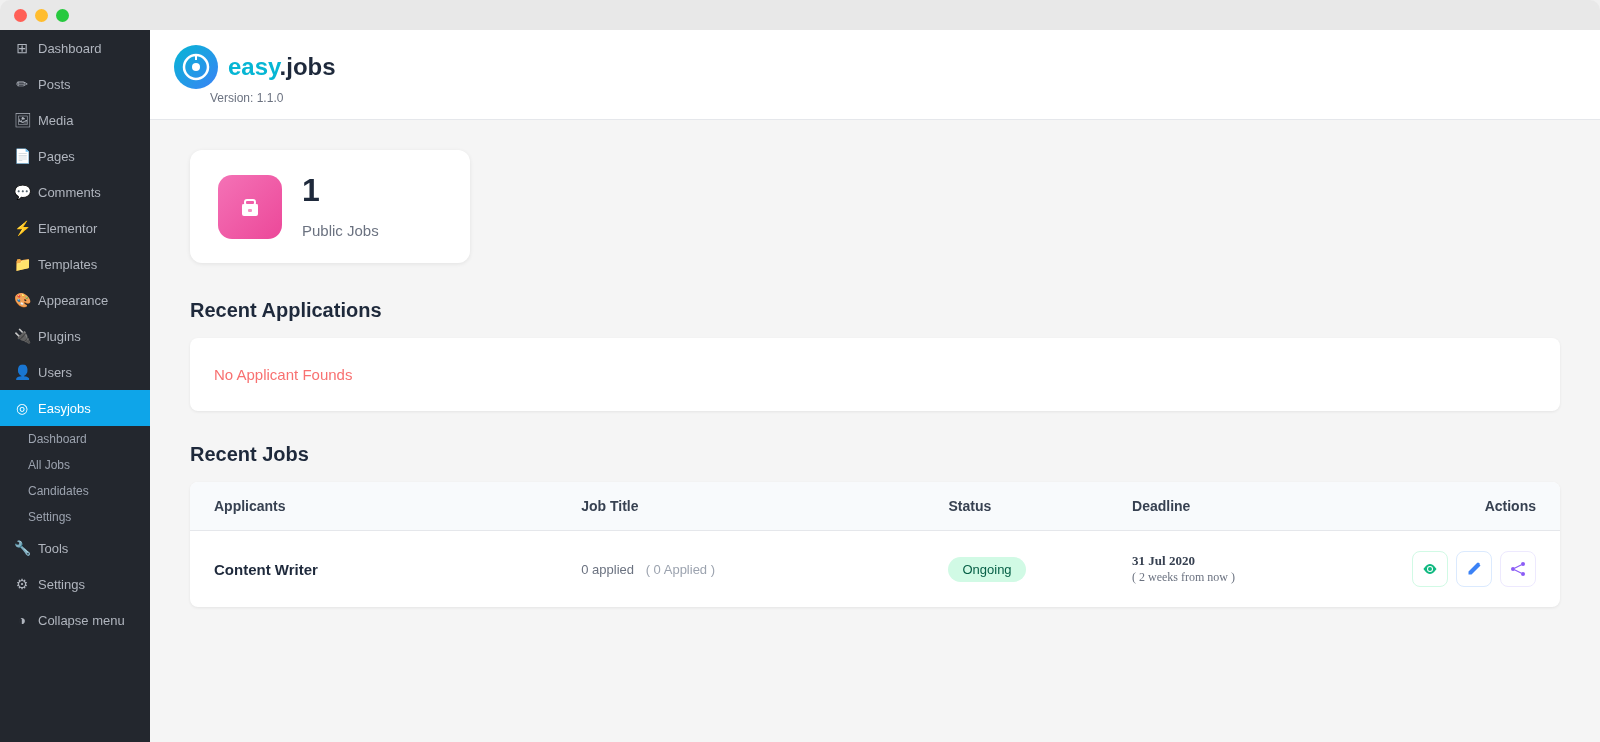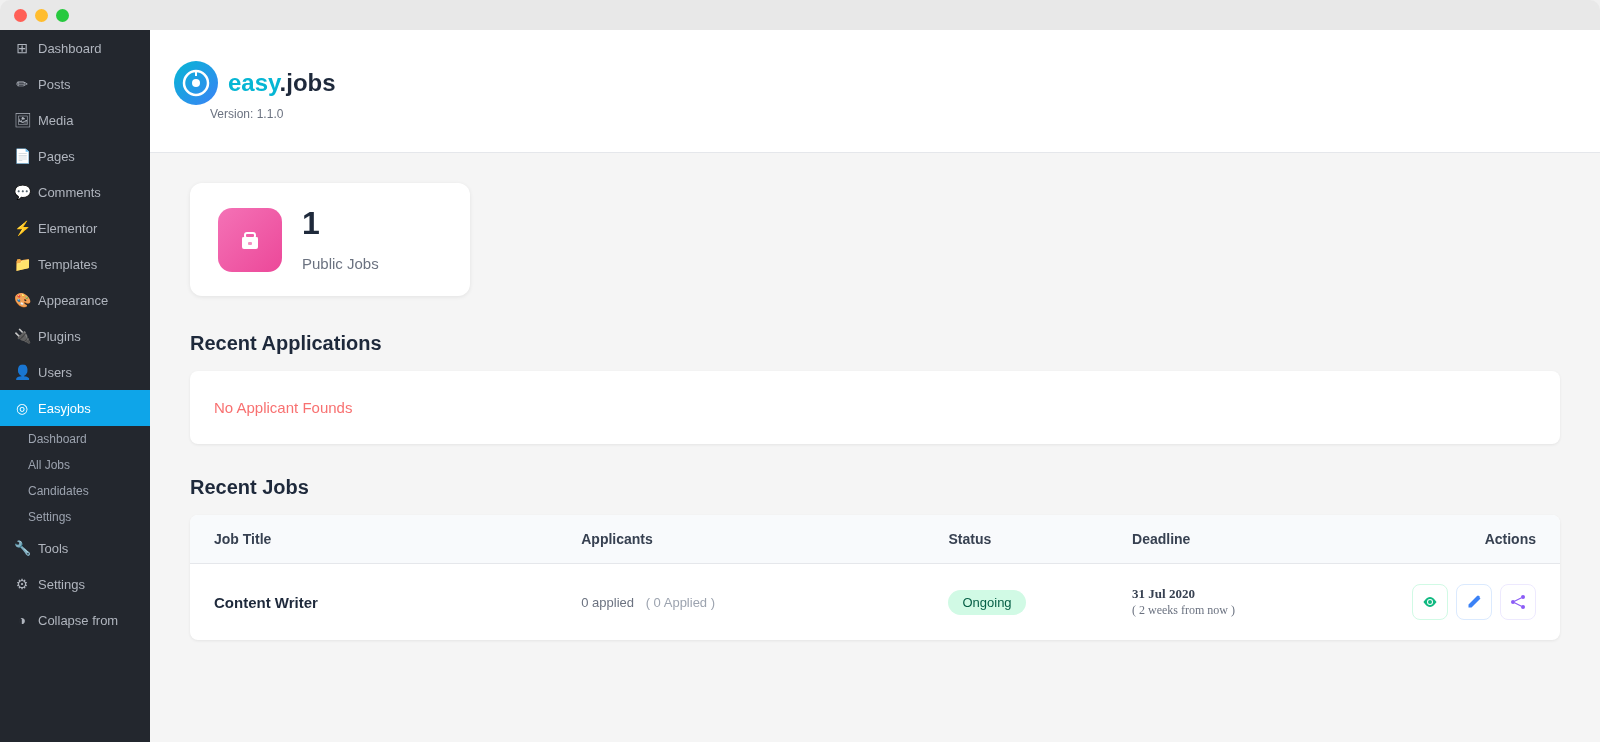--- a/index.html
+++ b/index.html
@@ -36,21 +36,21 @@
     .sidebar-icon { font-size: 14px; width: 16px; text-align: center; }
     .sidebar-sub { padding: 6px 14px 6px 28px; font-size: 12px; color: #9ca3af; cursor: pointer; }
 
     
     .main-content {
       flex: 1; background: #f5f5f5; overflow-y: auto; display: flex; flex-direction: column;
     }
 
     
     .header {
-      background: #fff; padding: 31px 24px; display: flex; align-items: center;
+      background: #fff; padding: 14px 24px; display: flex; align-items: center;
       justify-content: space-between; border-bottom: 1px solid #e5e7eb;
       min-height: 90px;
     }
     .logo-area { display: flex; flex-direction: column; align-items: flex-start; }
     .logo-row { display: flex; align-items: center; gap: 10px; }
     .logo-icon {
       width: 44px; height: 44px; border-radius: 50%;
       background: linear-gradient(135deg, #06b6d4, #3b82f6);
       display: flex; align-items: center; justify-content: center; color: #fff; font-size: 20px;
     }
@@ -207,21 +207,21 @@
     <div class="sidebar-item">
       <span class="sidebar-icon">🔧</span>
       <span>Tools</span>
     </div>
     <div class="sidebar-item">
       <span class="sidebar-icon">⚙</span>
       <span>Settings</span>
     </div>
     <div class="sidebar-item">
       <span class="sidebar-icon">◑</span>
-      <span>Collapse from</span>
+      <span>Collapse menu</span>
     </div>
   </nav>
 
   <div class="main-content">
 
     <header class="header">
       <div class="logo-area">
         <div class="logo-row">
           <div class="logo-icon">
             <svg width="28" height="28" viewBox="0 0 28 28" fill="none" xmlns="http://www.w3.org/2000/svg">
@@ -260,22 +260,22 @@
         <div class="empty-box">
           <p class="no-applicant-text">No Applicant Founds</p>
         </div>
       </div>
 
       <div class="jobs-section">
         <h2 class="section-title">Recent Jobs</h2>
         <div class="jobs-table">
 
           <div class="table-header">
+            <div class="table-header-cell">Applicants</div>
             <div class="table-header-cell">Job Title</div>
-            <div class="table-header-cell">Applicants</div>
             <div class="table-header-cell">Status</div>
             <div class="table-header-cell">Deadline</div>
             <div class="table-header-cell" style="text-align:right;">Actions</div>
           </div>
 
           <div class="table-row">
             <div class="table-cell">
               <span class="job-title-text">Content Writer</span>
             </div>
             <div class="table-cell">

